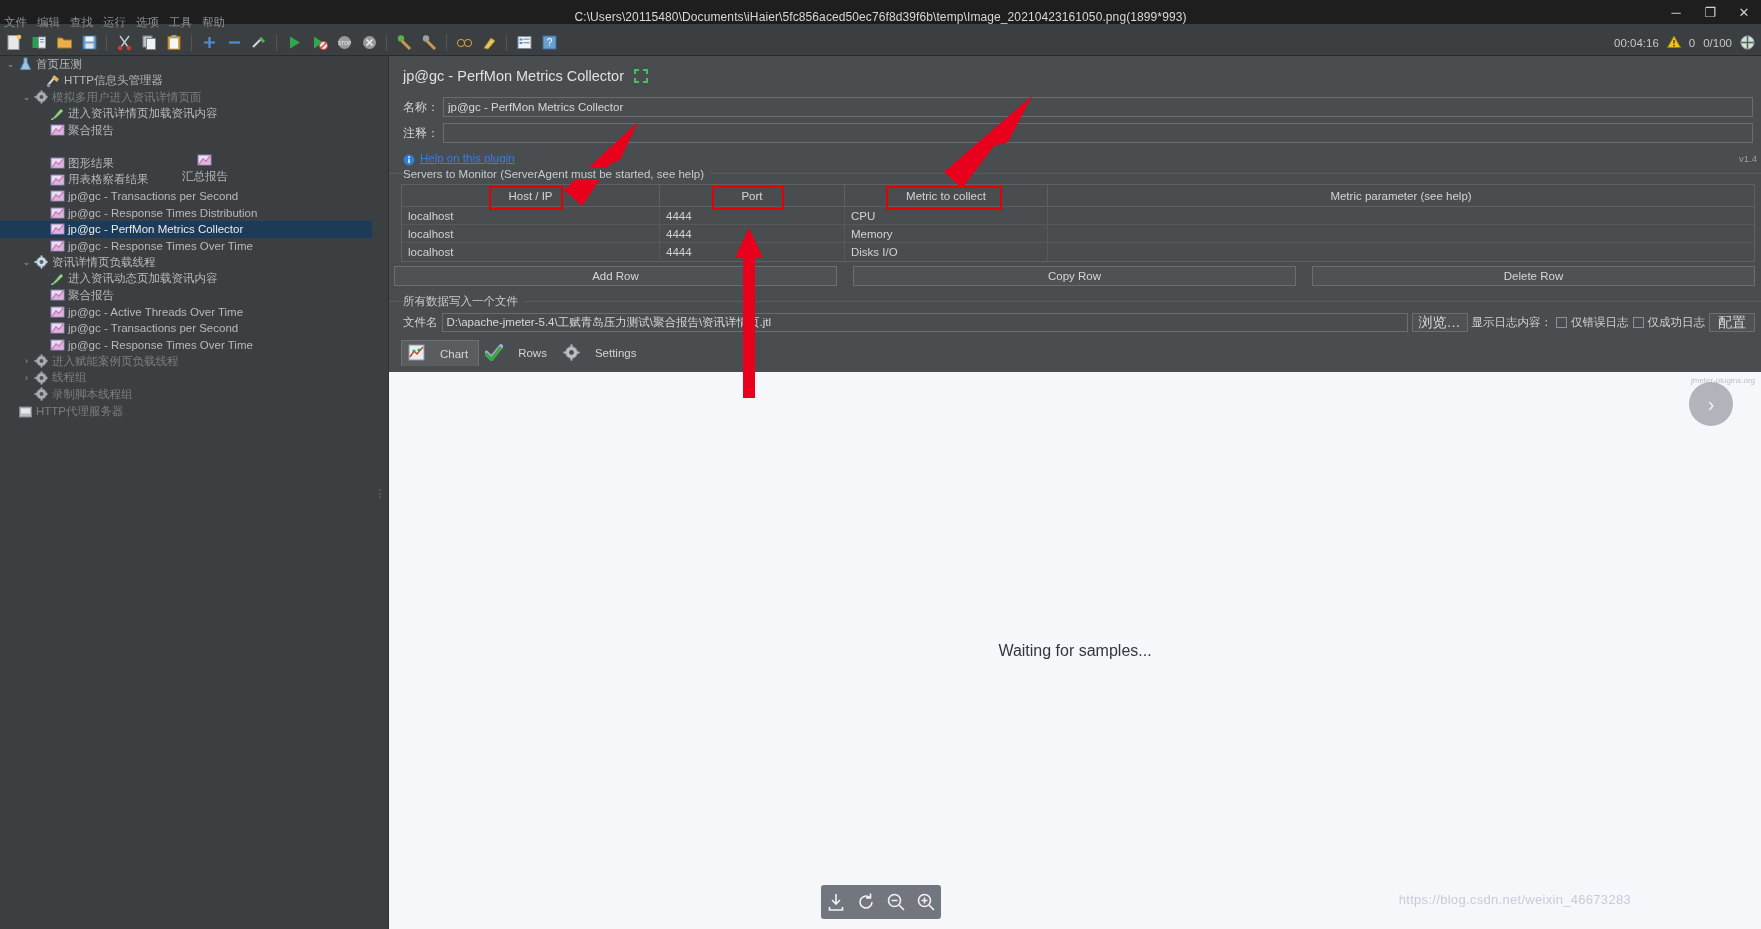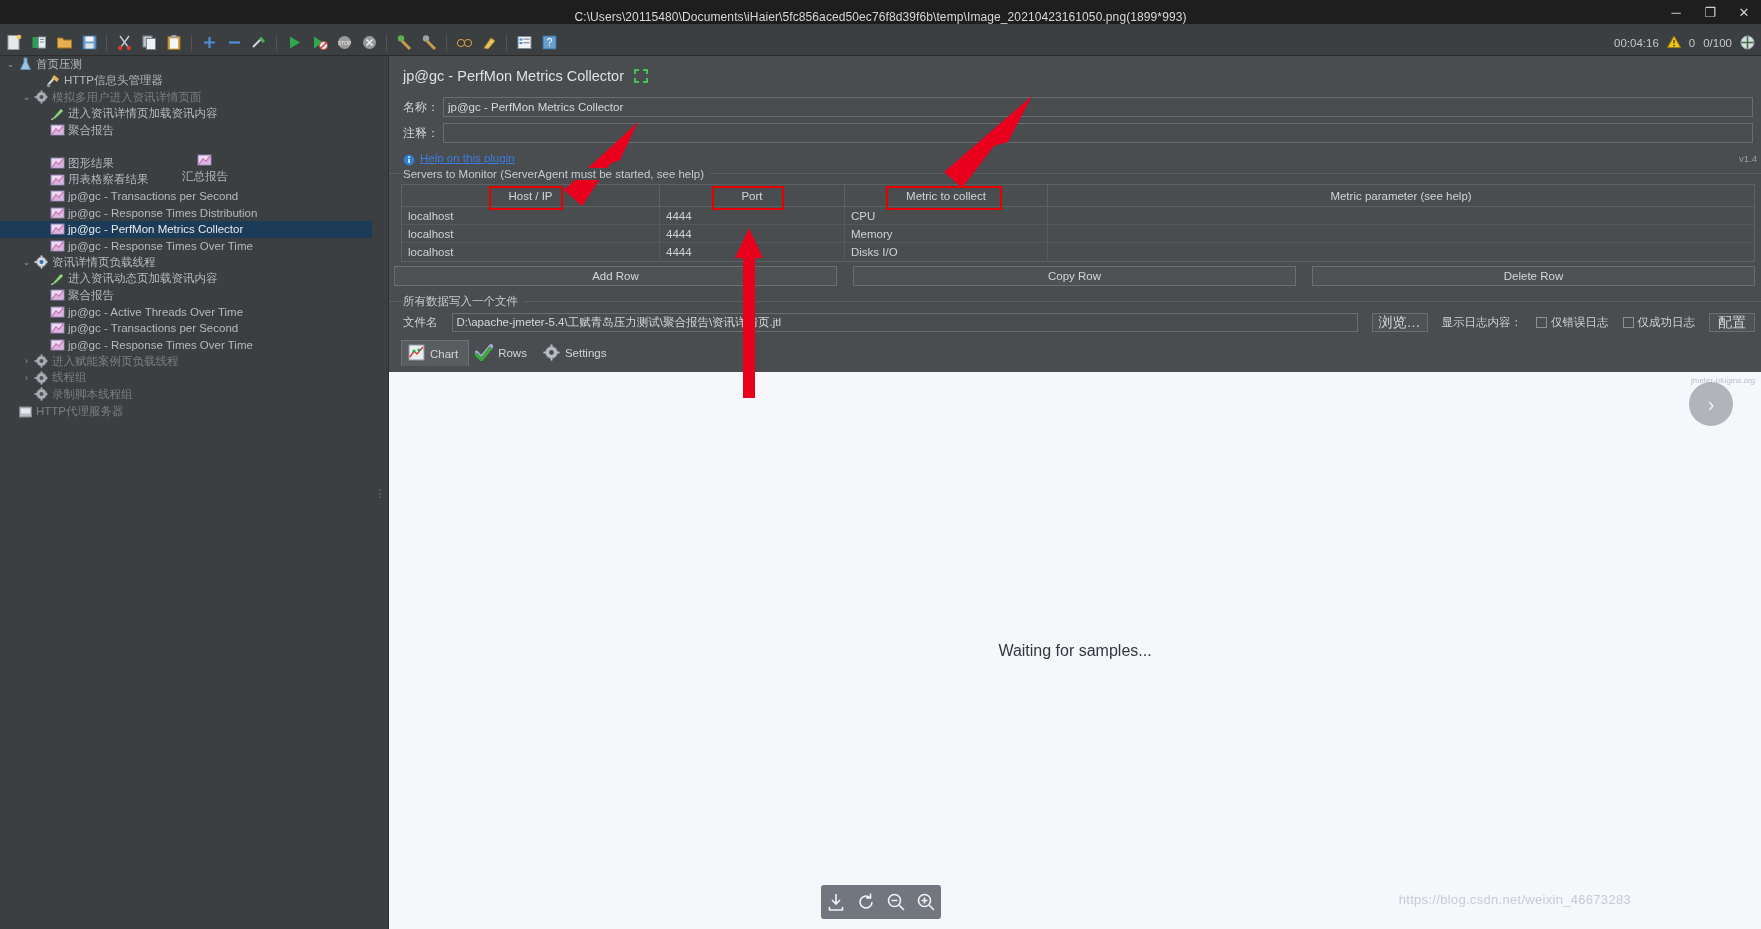--- a/index.html
+++ b/index.html
@@ -113,39 +113,39 @@
   .c2 { width: 185px; flex: 0 0 185px; }
   .c3 { width: 203px; flex: 0 0 203px; }
   .c4 { flex: 1 1 auto; border-right: none; }
 
   .btnrow { display: flex; gap: 16px; margin: 4px 6px 0 5px; }
   .rbtn {
     flex: 1; height: 20px; background: #4f5255; border: 1px solid #6b6e71;
     color: #d3d6d8; font-size: 11.5px; display: flex; align-items: center; justify-content: center;
   }
 
-  .filerow { display: flex; align-items: center; gap: 14px; padding: 4px 6px 0 14px; }
+  .filerow { display: flex; align-items: center; gap: 4px; padding: 4px 6px 0 14px; }
   .filelbl { color: #cfd2d4; font-size: 11.5px; white-space: nowrap; }
   .fileinput {
     flex: 1; height: 19px; background: #4a4d50; border: 1px solid #6a6d70;
     color: #d5d8da; font-size: 11.5px; padding: 0 4px; line-height: 17px;
   }
   .smbtn {
     height: 19px; min-width: 46px; padding: 0 6px; background: #4f5255;
     border: 1px solid #6b6e71; color: #d3d6d8; font-size: 14px;
     display: flex; align-items: center; justify-content: center; white-space: nowrap;
   }
   .chkwrap { display: flex; align-items: center; gap: 4px; white-space: nowrap; }
   .chk { width: 11px; height: 11px; border: 1px solid #8d9094; background: #4a4d50; display: inline-block; }
   .chktxt { color: #cfd2d4; font-size: 11.5px; }
 
   
   .tabs { display: flex; align-items: flex-end; margin: 8px 0 0 12px; height: 26px; }
   .tab {
-    display: flex; align-items: center; gap: 5px; padding: 4px 10px 4px 6px;
+    display: flex; align-items: center; gap: 15px; padding: 4px 10px 4px 6px;
     color: #d2d5d7; font-size: 11.5px; height: 26px;
   }
   .tab.active { background: #5a5d60; border-top: 1px solid #6d7073; border-left: 1px solid #6d7073; border-right: 1px solid #6d7073; }
 
   .chartarea {
     position: absolute; left: 0; right: 0; top: 316px; bottom: 0;
     background: #f5f7fb; display: flex; align-items: center; justify-content: center;
   }
   .waiting { color: #33373c; font-size: 16px; }
   .chart-watermark {
@@ -182,20 +182,29 @@
 
   <div class="titlebar">
     <div class="title">C:\Users\20115480\Documents\iHaier\5fc856aced50ec76f8d39f6b\temp\Image_20210423161050.png(1899*993)</div>
     <div class="winbtns">
       <div class="winbtn">─</div>
       <div class="winbtn">❐</div>
       <div class="winbtn close">✕</div>
     </div>
   </div>
 
+  <div class="menubar">
+    <div class="menuitem">文件</div>
+    <div class="menuitem">编辑</div>
+    <div class="menuitem">查找</div>
+    <div class="menuitem">运行</div>
+    <div class="menuitem">选项</div>
+    <div class="menuitem">工具</div>
+    <div class="menuitem">帮助</div>
+  </div>
 
   <div class="toolbar">
     <div class="tbtn">
       <svg width="17" height="17" viewBox="0 0 17 17">
           <rect x="2" y="1.5" width="11" height="14" fill="#e8e8e8" stroke="#9a9a9a"></rect>
           <circle cx="13" cy="3" r="2.3" fill="#f5c451"></circle>
         </svg>
     </div>
     <div class="tbtn">
       <svg width="17" height="17" viewBox="0 0 17 17">

